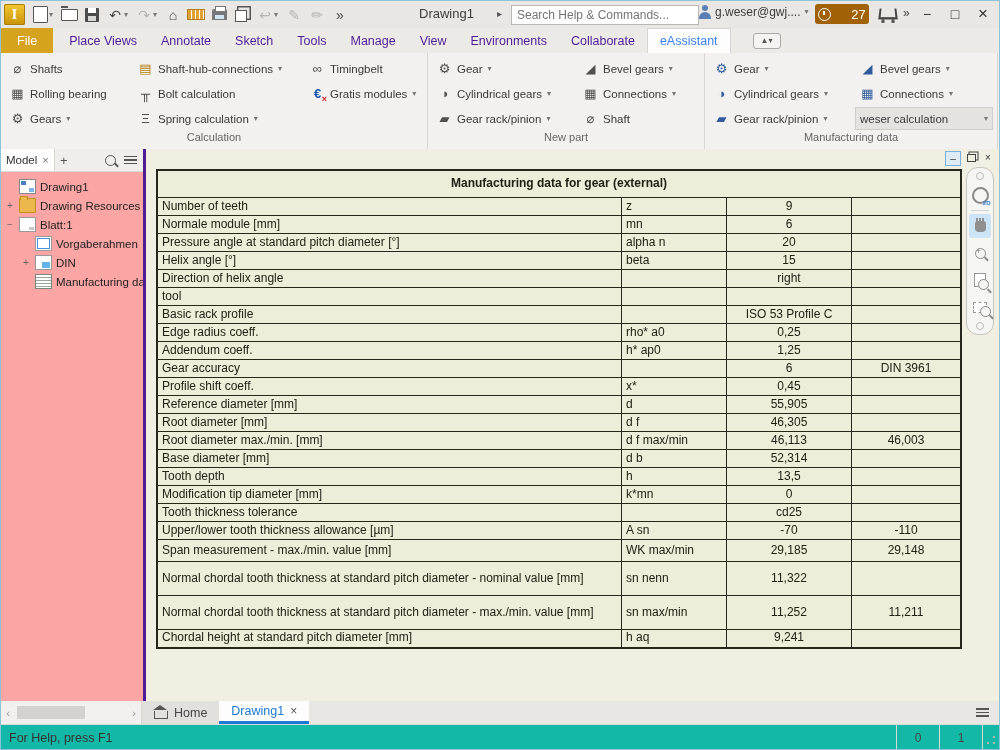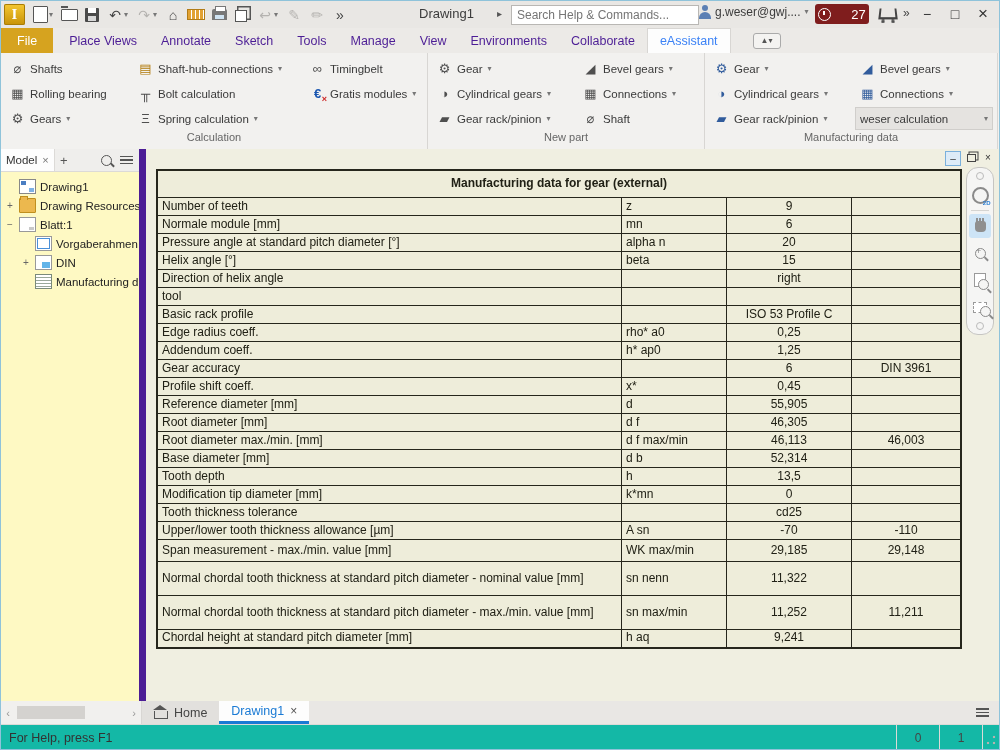--- a/index.html
+++ b/index.html
@@ -71,21 +71,21 @@
   .rlabel{height:18px;text-align:center;font-size:11px;color:#666;}
   .icn{width:17px;height:17px;display:flex;align-items:center;justify-content:center;
        font-size:13px;color:#4f4f4f;flex:none;}
   .icn.gold{color:#b07908;}
   .icn.accent{color:#315c9c;}
   .icn.euro{color:#1a56b0;font-weight:bold;position:relative;}
   .icn.euro::after{content:'×';position:absolute;right:-1px;bottom:-2px;color:#cc2222;font-size:9px;}
   
   #main{position:absolute;left:0;top:148px;width:100%;height:552px;}
   
-  #model-panel{position:absolute;left:0;top:0;width:145px;height:100%;background:#fef9c3;border-right:7px solid #4c1d95;box-sizing:border-box;}
+  #model-panel{position:absolute;left:0;top:0;width:145px;height:100%;background:#fca5a5;border-right:3px solid #4c1d95;box-sizing:border-box;}
   #panel-header{height:22px;background:#efeeec;display:flex;align-items:center;border-bottom:1px solid #dcdad7;}
   #model-tab{height:100%;background:#fdfdfd;display:flex;align-items:center;padding:0 5px;gap:5px;font-size:11.5px;color:#333;border-right:1px solid #dcdad7;}
   #model-tab .x{color:#777;font-size:11px;}
   #tab-add{width:18px;text-align:center;color:#555;font-size:13px;}
   #panel-header-right{margin-left:auto;display:flex;align-items:center;gap:8px;padding-right:6px;}
   .s-ico{width:9px;height:9px;border:1.5px solid #555;border-radius:50%;position:relative;display:inline-block;}
   .s-ico::after{content:'';position:absolute;width:5px;height:1.5px;background:#555;transform:rotate(45deg);right:-4px;bottom:-1px;}
   .burger{width:13px;height:9px;background:repeating-linear-gradient(#555 0 1.5px,transparent 1.5px 3.5px);}
   #tree{padding:5px 0 0 4px;}
   .titem{display:flex;align-items:center;height:19px;gap:4px;font-size:11.5px;color:#222;white-space:nowrap;overflow:hidden;}
@@ -205,21 +205,21 @@
     <span class="qbtn">»</span>
   </div>
   <span id="tb-title">Drawing1</span>
   <span id="tb-title-arrow">▸</span>
   <input id="help-search" placeholder="Search Help &amp; Commands..." style="">
   <div id="user-area">
     <span class="ic-person"></span>
     <span id="user-label">g.weser@gwj....</span>
     <span id="user-caret">▾</span>
   </div>
-  <div id="clock-badge" style="background: #7f1d1d; gap: 20px;">
+  <div id="clock-badge" style="background: #a16207; gap: 20px;">
     <span class="ic-clock"></span>
     <span>27</span>
   </div>
   <span class="ic-cart"></span>
   <span id="tb-more">»</span>
   <div id="win-controls">
     <span class="wbtn">−</span>
     <span class="wbtn">□</span>
     <span class="wbtn" style="font-size:17px">×</span>
   </div>

